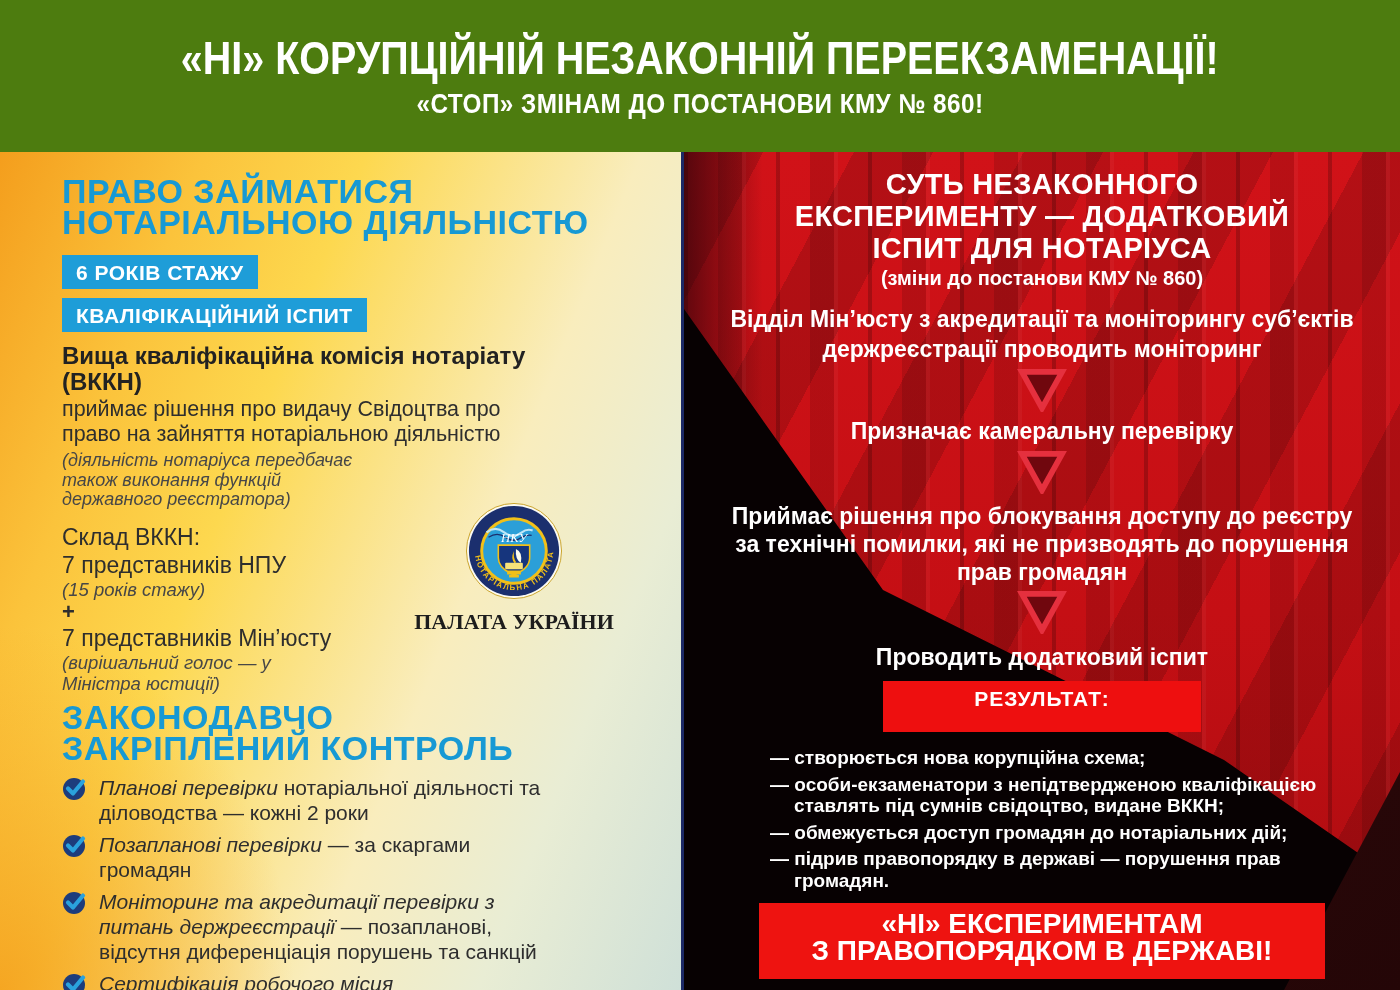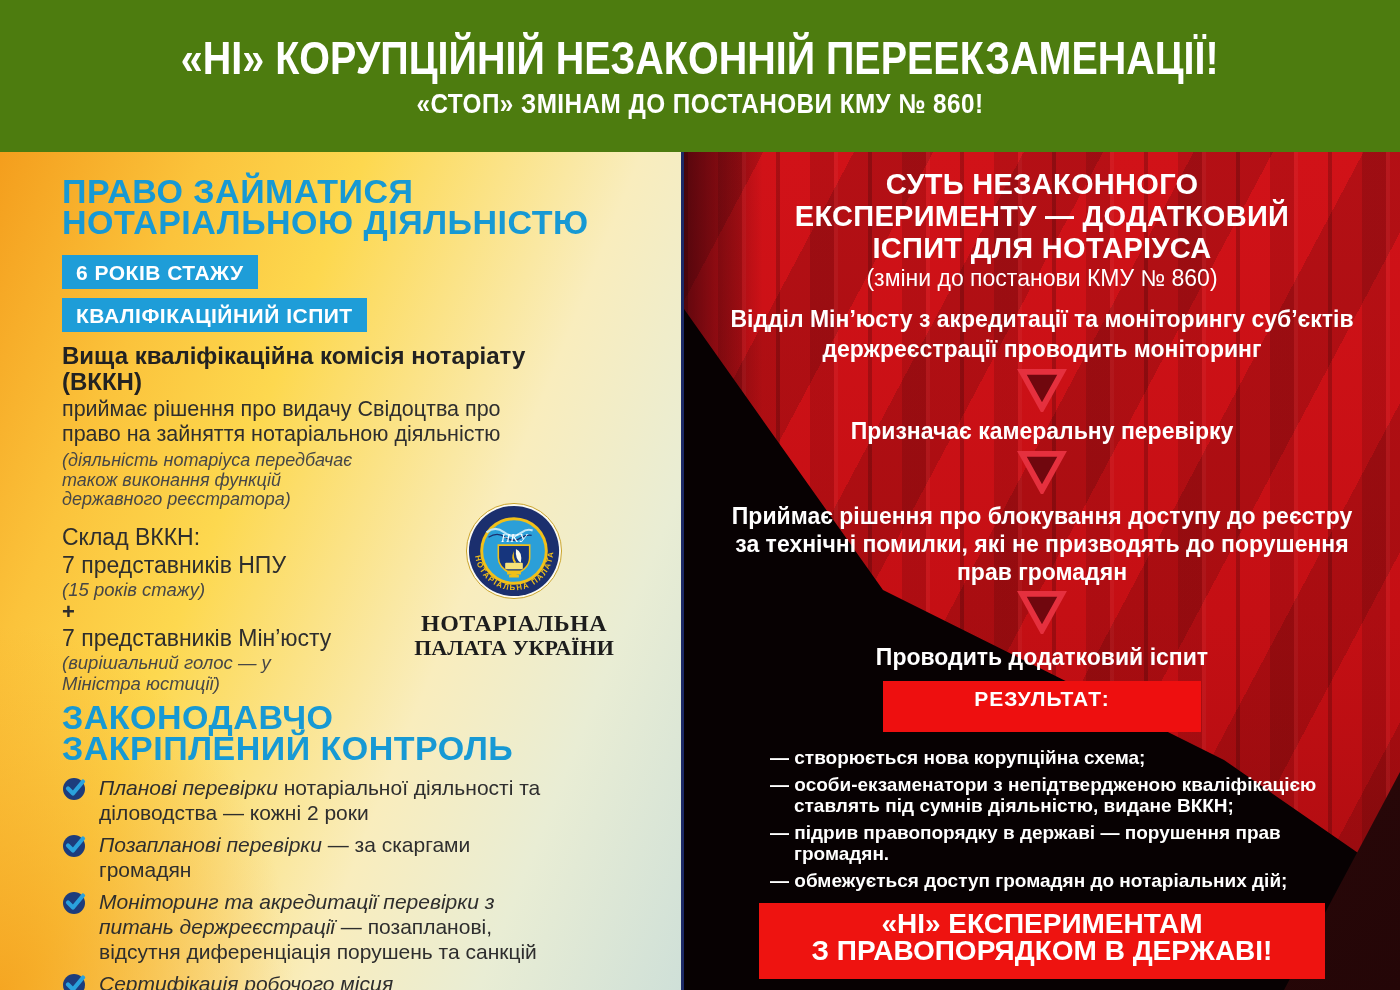--- a/index.html
+++ b/index.html
@@ -52,21 +52,21 @@
           rgba(0,0,0,.12) 34px 58px, rgba(255,255,255,.04) 58px 62px, rgba(0,0,0,0) 62px 92px),
        repeating-linear-gradient(118deg, rgba(0,0,0,.14) 0 70px, rgba(0,0,0,0) 70px 150px),
        linear-gradient(180deg,#d11218 0%,#c50f14 55%,#a90c10 100%);}
   .wedge{position:absolute;inset:0;z-index:0;background:#070102;
      clip-path:polygon(0 157px,199px 438px,540px 608px,716px 730px,716px 838px,0 838px);}
   .corner{position:absolute;inset:0;z-index:0;background:linear-gradient(135deg,#3a0d0e,#240607);
      clip-path:polygon(600px 838px,716px 838px,716px 620px);}
   .right-inner{position:relative;z-index:1;height:100%;display:flex;flex-direction:column;
      align-items:center;text-align:center;padding-top:16px;}
   .r-head{font-weight:bold;font-size:29px;line-height:32px;letter-spacing:.3px;}
-  .r-sub{font-size:23px;line-height:28px;}
+  .r-sub{font-size:20px;line-height:28px;font-weight:bold;}
   .step{font-weight:bold;font-size:23px;line-height:30px;}
   .s1{margin-top:12px;max-width:660px;}
   .s2{margin-top:4px;}
   .s3{margin-top:8px;max-width:650px;line-height:28px;}
   .s4{margin-top:8px;}
   .arr{margin-top:4px;height:44px;display:flex;align-items:center;}
   .result-box{margin-top:9px;background:#ee0f0f;width:318px;padding:6px 0 21px;
       font-weight:bold;font-size:21px;letter-spacing:1px;}
   .results{margin-top:15px;align-self:flex-start;margin-left:86px;text-align:left;max-width:600px;}
   .res-item{font-weight:bold;font-size:19px;line-height:21.5px;margin-bottom:5px;
@@ -169,21 +169,20 @@
           <path d="M22 31 q9 -7 18 0 q9 7 18 0 q5 -4 11 -2" stroke="#bfe6f7" fill="none" stroke-width="2.2"></path>
           <path d="M24 36 q9 -6 17 0 q9 6 17 0 q5 -3 10 -2" stroke="#1b2f6e" fill="none" stroke-width="1.4"></path>
           <text x="50" y="41" text-anchor="middle" font-family="Liberation Serif,serif" font-style="italic" font-size="13" fill="#fff">НКУ</text>
           <path d="M34 44 h32 v13 c0 9 -7.5 14 -16 17.5 c-8.5 -3.5 -16 -8.5 -16 -17.5 z" fill="#16357d" stroke="#f2c018" stroke-width="1.6"></path>
           <path d="M52 48 q7 3 5 14 q-6 -3 -5 -14 z" fill="#fdfdf0"></path>
           <path d="M50 50 q-4 8 1 13 l1 -2 q-3 -4 -2 -11 z" fill="#f2c018"></path>
           <rect x="41" y="62" width="18" height="6.5" rx="1" fill="#f7e27a"></rect>
           <path d="M43 70 h14 v4 h-14 z M45 74.5 h10 v2.5 h-10 z" fill="#f2c018"></path>
         </svg>
         <div class="logo-caption">
-          <div class="l1">НОТАРІАЛЬНА</div>
           <div class="l2">ПАЛАТА УКРАЇНИ</div>
         </div>
       </div>
     </div>
 
     <div class="divider"></div>
 
     <div class="right">
       <div class="wedge"></div>
       <div class="corner"></div>
@@ -220,23 +219,23 @@
               <path d="M5 4 H47 L26 42 Z" fill="#70070e" stroke="#e5303e" stroke-width="6"></path>
             </svg>
         </div>
 
         <div class="step s4">Проводить додатковий іспит</div>
 
         <div class="result-box">РЕЗУЛЬТАТ:</div>
 
         <div class="results">
           <div class="res-item">— створюється нова корупційна схема;</div>
-          <div class="res-item">— особи-екзаменатори з непідтвердженою кваліфікацією ставлять під сумнів діяльністю, видане ВККН;</div>
+          <div class="res-item">— особи-екзаменатори з непідтвердженою кваліфікацією ставлять під сумнів свідоцтво, видане ВККН;</div>
+          <div class="res-item">— обмежується доступ громадян до нотаріальних дій;</div>
           <div class="res-item">— підрив правопорядку в державі — порушення прав громадян.</div>
-          <div class="res-item">— обмежується доступ громадян до нотаріальних дій;</div>
         </div>
 
         <div class="banner">
           <span>«НІ» ЕКСПЕРИМЕНТАМ</span><br>
           <span>З ПРАВОПОРЯДКОМ В ДЕРЖАВІ!</span>
         </div>
 
       </div>
     </div>
   </div>

